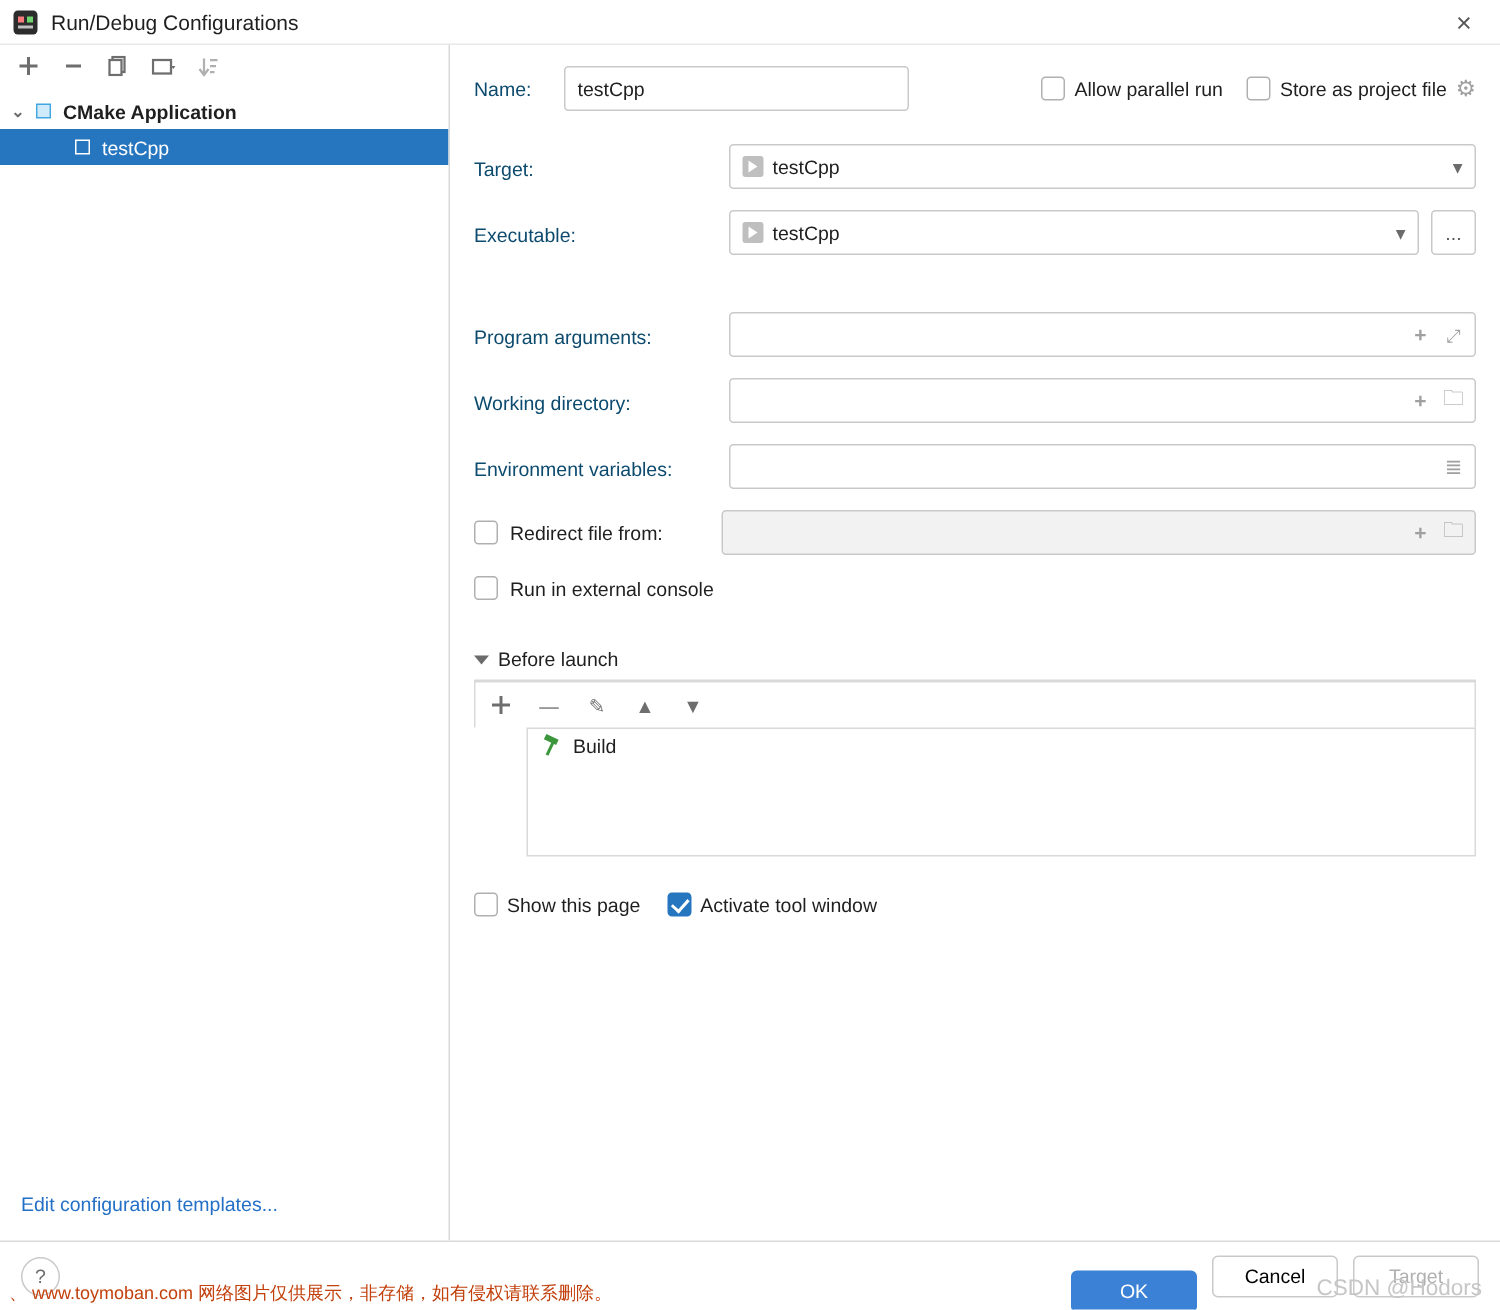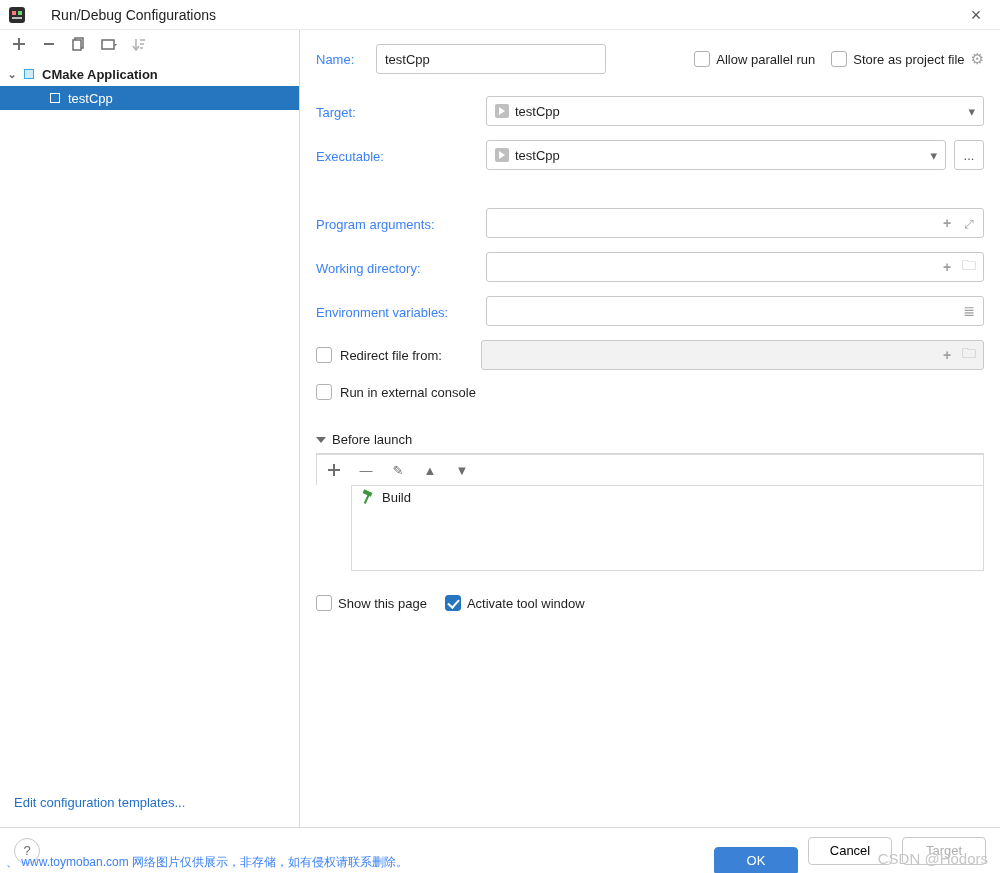--- a/index.html
+++ b/index.html
@@ -18,21 +18,21 @@
       height: 30px;
       display: flex;
       align-items: center;
       padding: 0 4px;
       border-bottom: 1px solid #e8e8e8;
     }
     .titlebar .app-icon {
       width: 18px; height: 18px;
       margin: 0 8px 0 4px;
     }
-    .titlebar .title { font-size: 14px; color: #1f1f1f; margin-left: 17px; }
+    .titlebar .title { font-size: 14px; color: #1f1f1f; }
     .titlebar .close {
       margin-left: auto;
       width: 40px;
       text-align: center;
       font-size: 18px;
       color: #555;
       cursor: pointer;
       line-height: 30px;
     }
     
@@ -104,21 +104,21 @@
     .panel {
       flex: 1;
       padding: 14px 16px 0 16px;
       overflow: auto;
     }
     .top-row {
       display:flex;
       align-items:center;
       margin-bottom: 22px;
     }
-    .label { color:#3b82f6; }
+    .label { color:#0c4a6e; }
     .name-label { width: 60px; }
     .text-input {
       height: 30px;
       border: 1px solid #c9c9c9;
       border-radius: 3px;
       padding: 0 8px;
       font-size: 13px;
       color:#1f1f1f;
       background:#fff;
     }
@@ -326,21 +326,21 @@
       border-color:#3b82d6;
       color:#fff;
       font-weight:500;
       margin-top:20px;
     }
     .btn.disabled { color:#b0b0b0; cursor:default; }
     .watermark {
       position:absolute;
       bottom:2px; left:6px;
       font-size:12px;
-      color:#3b82f6;
+      color:#c2410c;
       white-space:nowrap;
       pointer-events:none;
     }
     .csdn {
       position:absolute;
       bottom:6px; right:12px;
       font-size:15px;
       color:#c6c6c6;
       pointer-events:none;
     }

